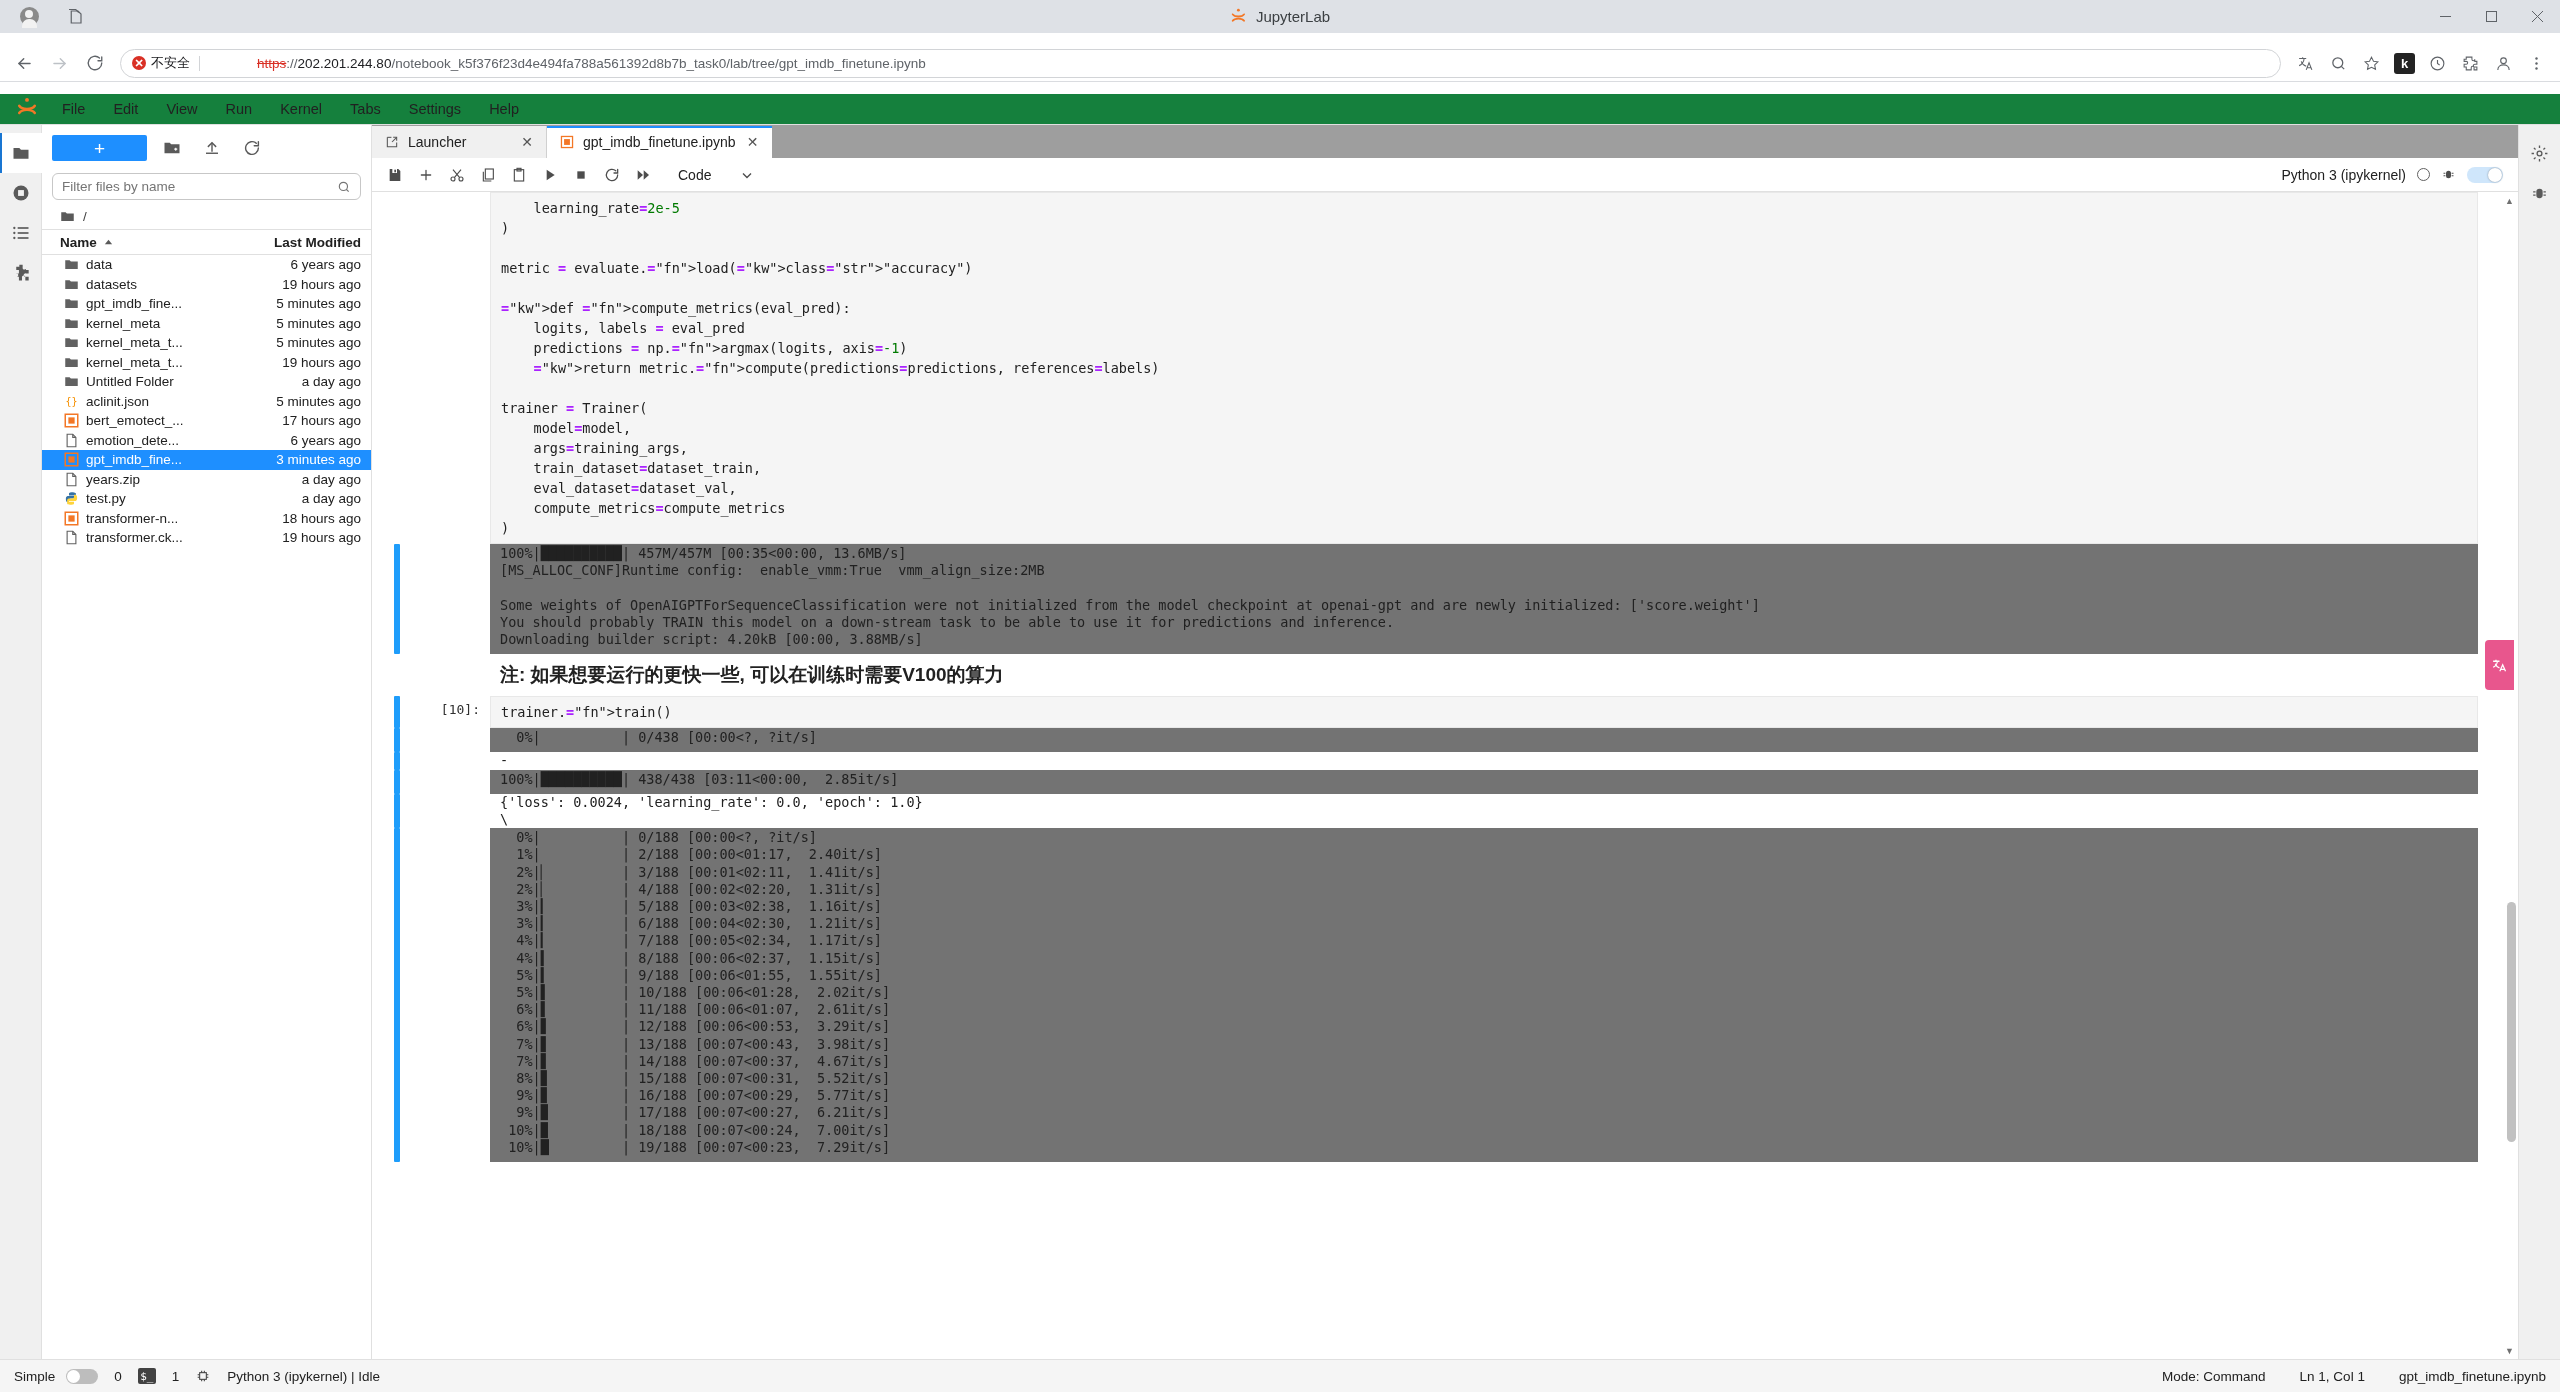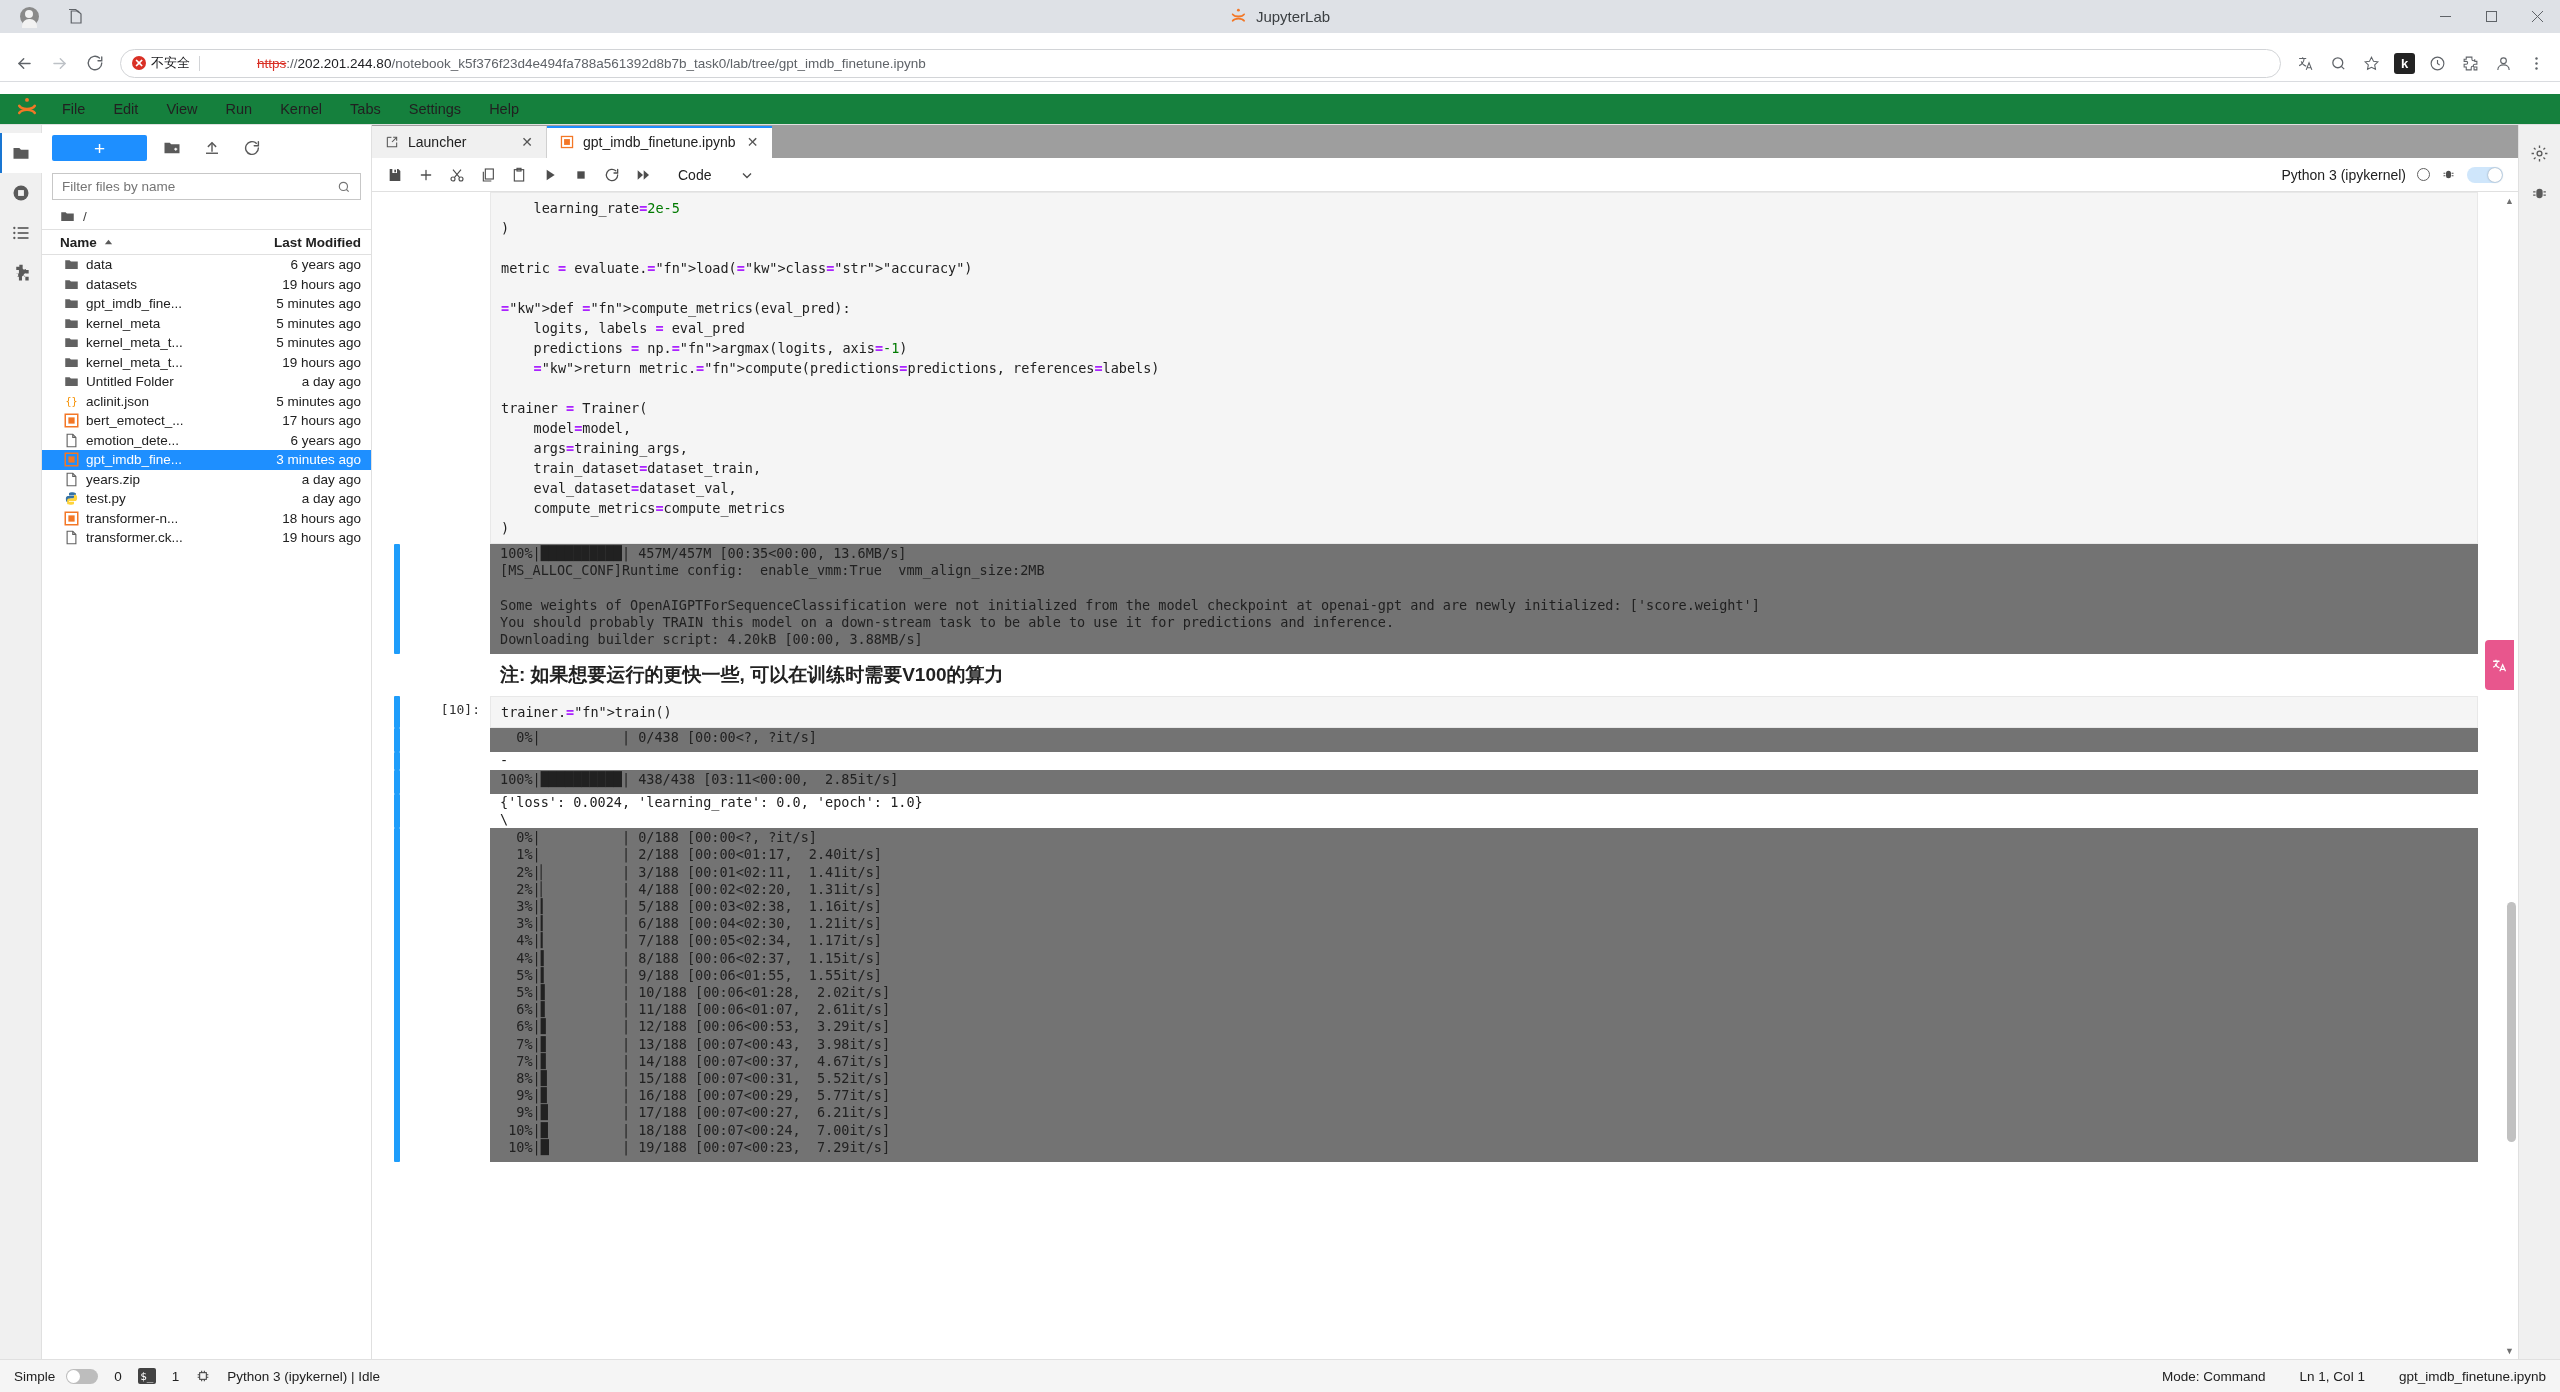--- a/index.html
+++ b/index.html
@@ -95,21 +95,21 @@
 
   
   .jl-filepanel { width:330px; background:#fff; border-right:1px solid #e0e0e0; display:flex; flex-direction:column; }
   .fp-toolbar { display:flex; align-items:center; gap:9px; padding:10px 10px 6px 10px; }
   .fp-newbtn {
     width:95px;height:26px;background:#1e8fff;border-radius:2px;color:#fff;
     display:flex;align-items:center;justify-content:center;font-size:19px;line-height:1;
   }
   .fp-tb-icon { width:31px;height:26px;display:flex;align-items:center;justify-content:center;color:#5a5a5a; }
   .fp-filter {
-    margin:6px 10px 4px 10px; height:27px; border:1px solid #c7c7c7; border-radius:0;
+    margin:6px 10px 4px 10px; height:27px; border:1px solid #c7c7c7; border-radius:6px;
     display:flex; align-items:center; padding:0 9px;
   }
   .fp-filter input {
     border:none;outline:none;flex:1;font-size:13.5px;color:#757575;
     font-family:"Liberation Sans",sans-serif; background:transparent;
   }
   .fp-breadcrumb { display:flex; align-items:center; gap:8px; padding:5px 10px 5px 18px; font-size:13.5px; color:#424242;}
   .fp-header {
     display:flex; align-items:center; border-top:1px solid #e0e0e0;border-bottom:1px solid #e0e0e0;
     font-size:13.5px; font-weight:bold; color:#212121; height:26px; padding-left:18px;

